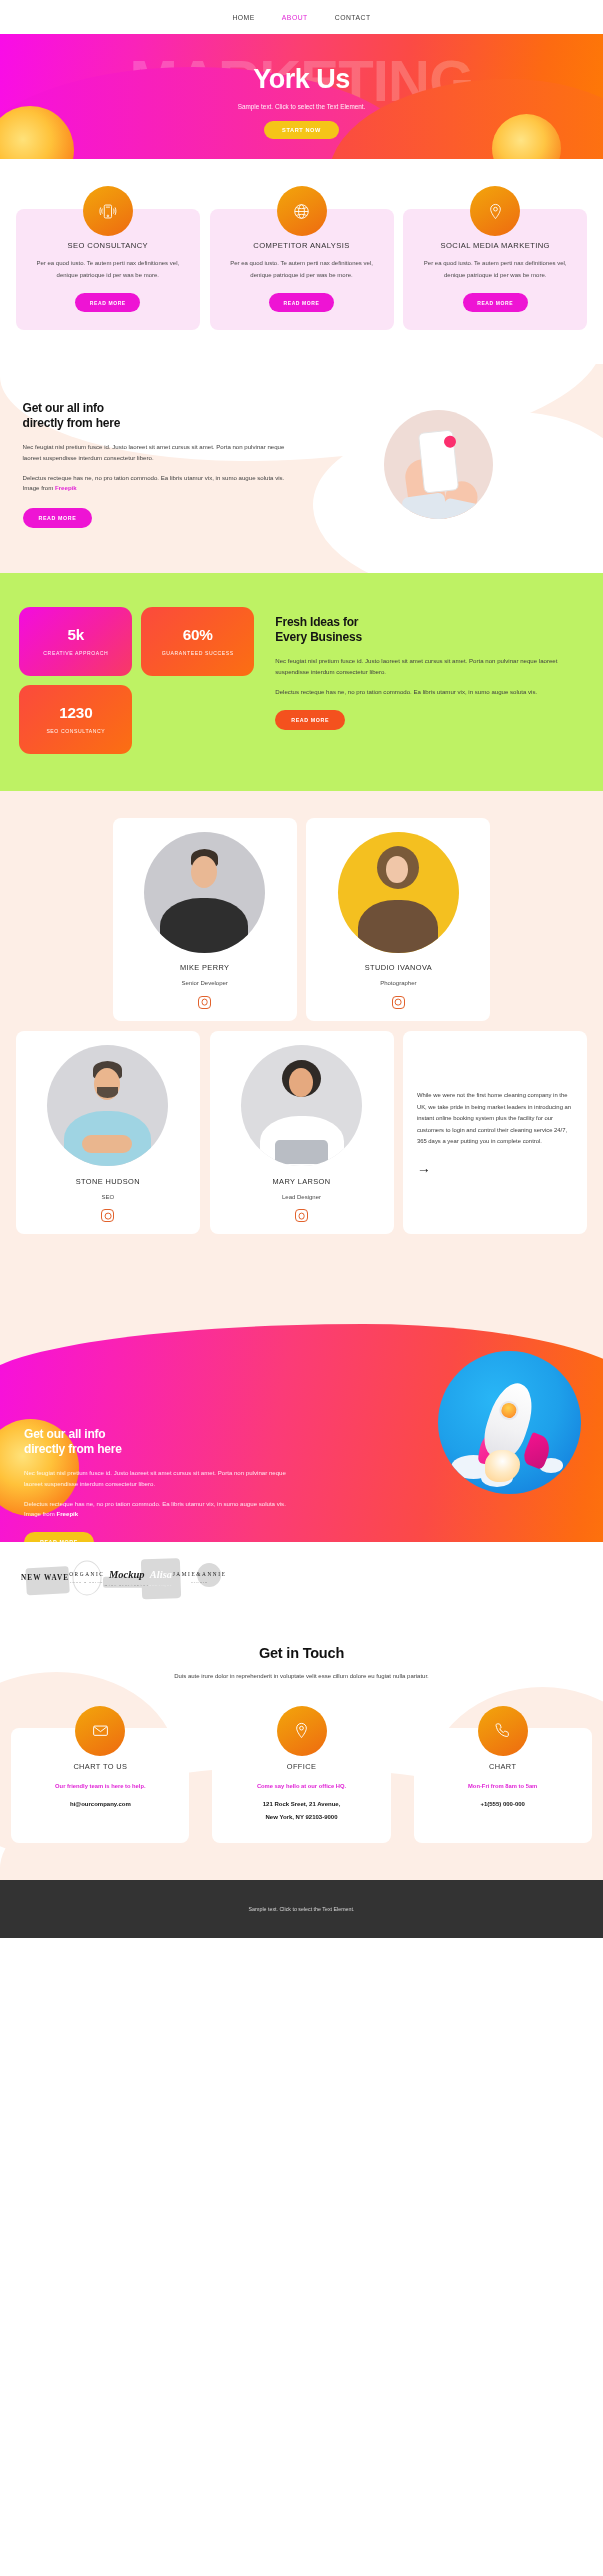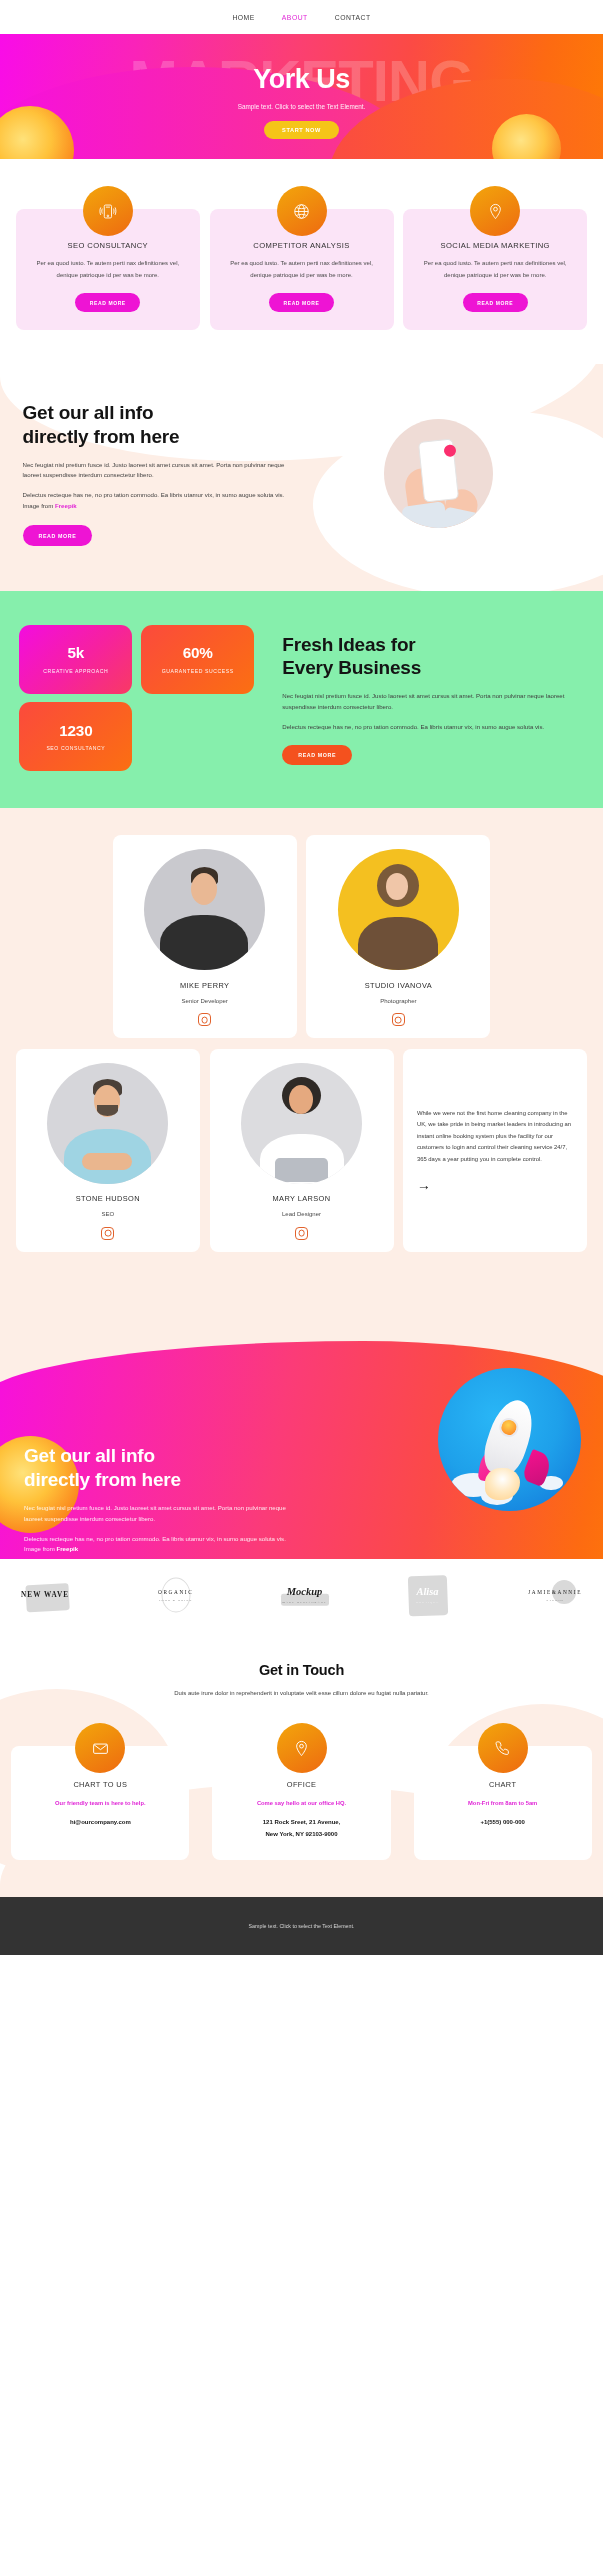--- a/index.html
+++ b/index.html
@@ -164,21 +164,21 @@
     background: #ffffff;
     border-radius: 0 0 60% 40% / 0 0 100% 70%;
   }
   .info1-wavebg2 {
     position: absolute; right:-48px; top: 48px; width: 338px; height: 185px;
     background: #ffffff;
     border-radius: 60% 40% 50% 50% / 50% 60% 40% 50%;
   }
   .info1-left { position: relative; z-index: 2; width: 265px; }
   .sec-title {
-    font-size: 19px;
+    font-size: 12px;
     font-weight: 800;
     line-height: 1.25;
     color: #141414;
     letter-spacing: -0.2px;
     margin-bottom: 11.3px;
   }
   .sec-p {
     font-size: 6.1px;
     line-height: 1.78;
     color: #3f3f3f;
@@ -217,24 +217,24 @@
     left: 37px; top: 21px; transform: rotate(-6deg);
   }
   .phone-dot {
     position:absolute; width:12px; height:12px; border-radius:50%;
     background:#fb2f6e; top: 4.8px; right: -3.2px;
   }
   .btn-pink-lg { margin-top: 4.8px; background:#ee14d4; font-size: 5.3px; padding: 7.2px 16px; }
 
   
   .stats {
-    background: #86efac;
+    background: #bef264;
     padding: 34px 19.3px 37px;
     display: flex;
-    gap: 28px;
+    gap: 21px;
   }
   .stat-grid { display: grid; grid-template-columns: 1fr 1fr; gap: 8.8px; width: 235px; }
   .stat-box {
     height: 69px; border-radius: 11.3px;
     display: flex; flex-direction: column;
     align-items: center; justify-content: center;
     color: #fff; text-align: center;
   }
   .stat-num { font-size: 15.3px; font-weight: 800; letter-spacing: -0.2px; }
   .stat-lbl { font-size: 5.1px; letter-spacing: 0.6px; margin-top: 4.8px; line-height: 1.6; opacity: .95; }
@@ -323,21 +323,21 @@
     background: radial-gradient(circle at 50% 35%, #fff 0%, #ffe9c2 45%, #ffd089 100%);
     border-radius: 50% 50% 60% 40%;
   }
   .rk-cloud {
     position:absolute; border-radius:50%; background:#eef4fb;
   }
 
   
   .brands {
     background:#fff; padding: 27px 21px 29px;
-    display:flex; align-items:center; justify-content:space-between;
+    display:flex; align-items:center; justify-content:flex-start;
   }
   .brand { text-align:center; position:relative; }
   .brand-stroke {
     position:absolute; left:50%; top:50%; transform:translate(-50%,-50%);
     background:#d9d9d9; z-index:0;
   }
   .b1 { width: 43px; height: 27px; border-radius: 3.2px; transform: translate(-44%,-40%) rotate(-3deg); }
   .b2 { width: 29px; height: 35px; border: 0.8px solid #ddd; background:transparent; border-radius:50%; }
   .b3 { width: 48px; height: 11.3px; border-radius: 2.4px; transform: translate(-50%,-10%); }
   .b4 { width: 39px; height: 40px; border-radius: 4px; transform: translate(-50%,-48%) rotate(-2deg); }

